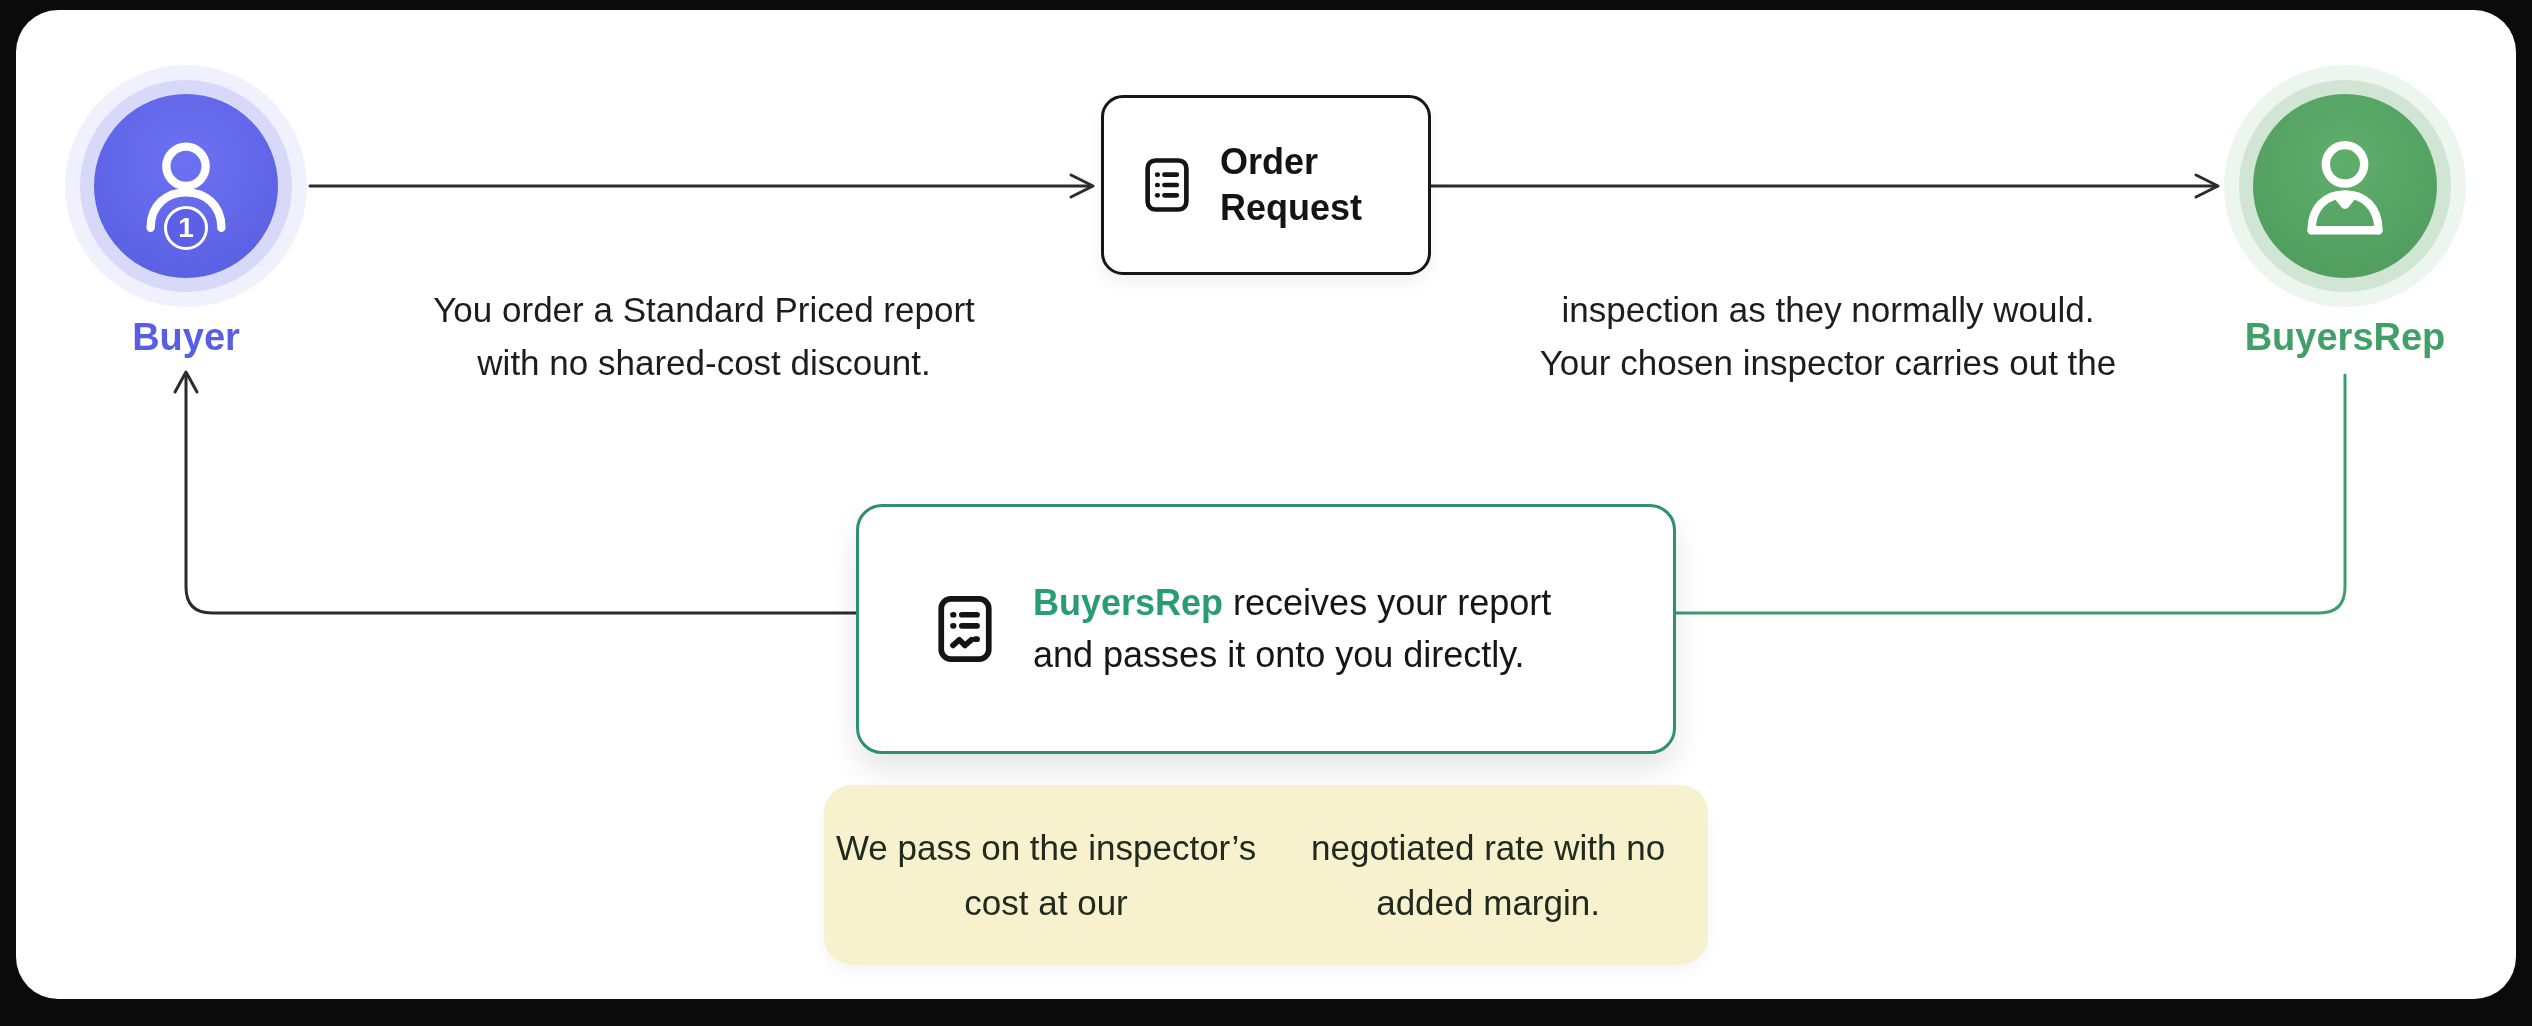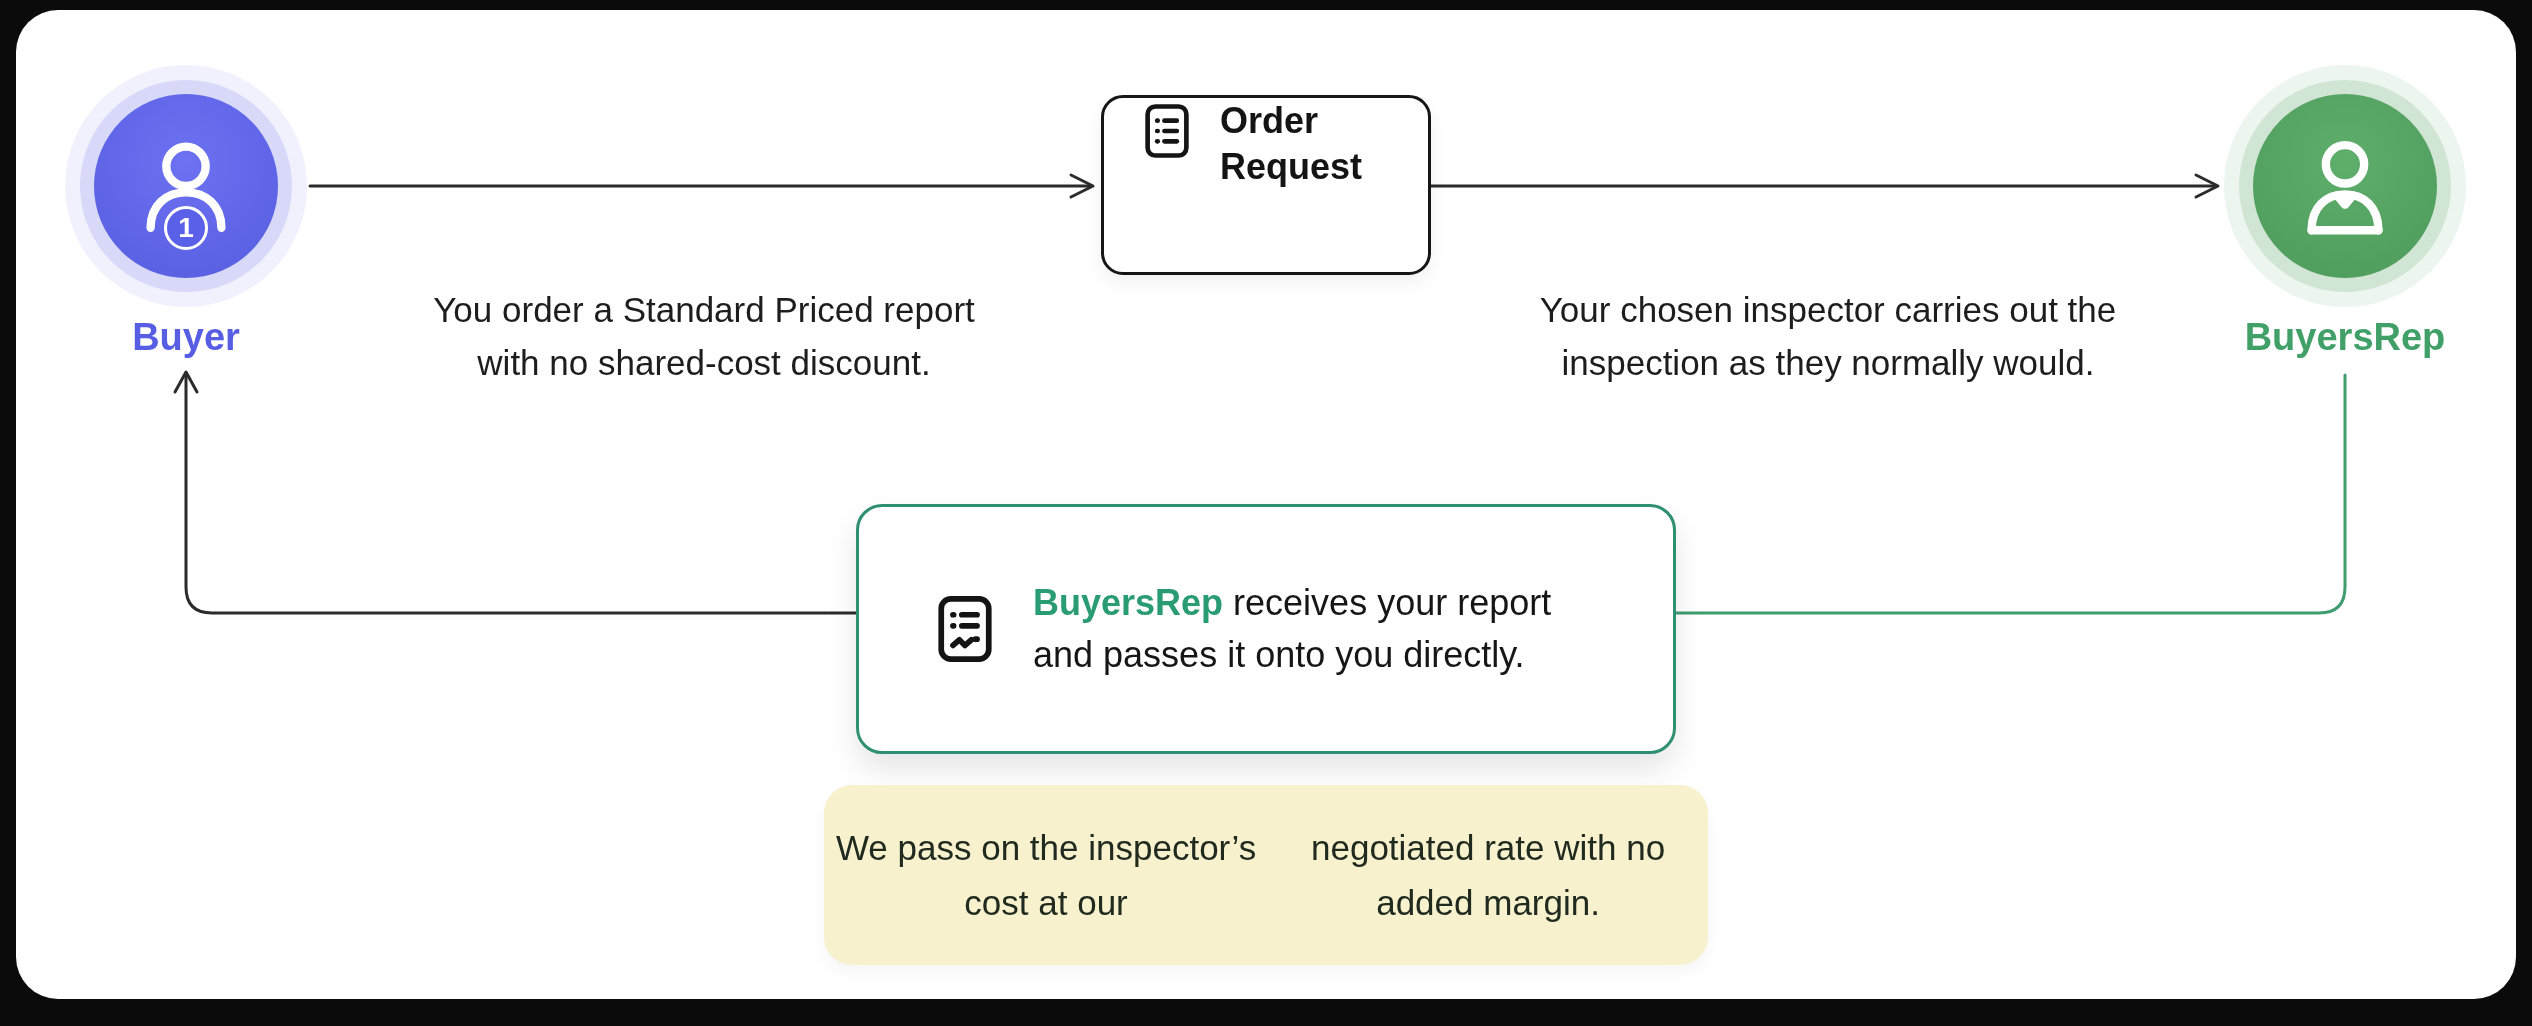--- a/index.html
+++ b/index.html
@@ -54,21 +54,21 @@
   }
   .buyer-label { left: 36px;  color: #585ee4; }
   .insp-label  { left: 2195px; color: #41a067; }
 
   
   .order-box {
     position: absolute; left: 1101px; top: 95px;
     width: 330px; height: 180px;
     background: #ffffff; border: 3px solid #161616; border-radius: 22px;
     box-sizing: border-box;
-    display: flex; align-items: flex-start; gap: 22px;
+    display: flex; align-items: center; gap: 22px;
     padding-left: 32px;
     box-shadow: 0 8px 18px rgba(0,0,0,0.06);
   }
   .order-text { font-size: 36px; font-weight: 700; color: #141414; line-height: 46px; }
 
   
   .caption {
     position: absolute; top: 283px; width: 780px;
     text-align: center; font-size: 35px; line-height: 53px; color: #1d1d1d;
   }
@@ -161,22 +161,22 @@
       <div>Order</div>
       <div>Request</div>
     </div>
   </div>
 
   <div class="caption caption-left">
     <div>You order a Standard Priced report</div>
     <div>with no shared-cost discount.</div>
   </div>
   <div class="caption caption-right">
+    <div>inspection as they normally would.</div>
     <div>Your chosen inspector carries out the</div>
-    <div>inspection as they normally would.</div>
   </div>
 
   <div class="report-box">
     <svg width="76" height="82" viewBox="0 0 24 24" fill="none" stroke="#141414" stroke-width="1.8" stroke-linecap="round" stroke-linejoin="round">
       <rect x="4.5" y="2.5" width="15" height="19" rx="3"></rect>
       <line x1="8.2" y1="7.5" x2="8.4" y2="7.5"></line>
       <line x1="11" y1="7.5" x2="15.8" y2="7.5"></line>
       <line x1="8.2" y1="11" x2="8.4" y2="11"></line>
       <line x1="11" y1="11" x2="15.8" y2="11"></line>
       <path d="M8.2,17.2 L10.2,15.4 L12,17.2 L14,15.4"></path>

